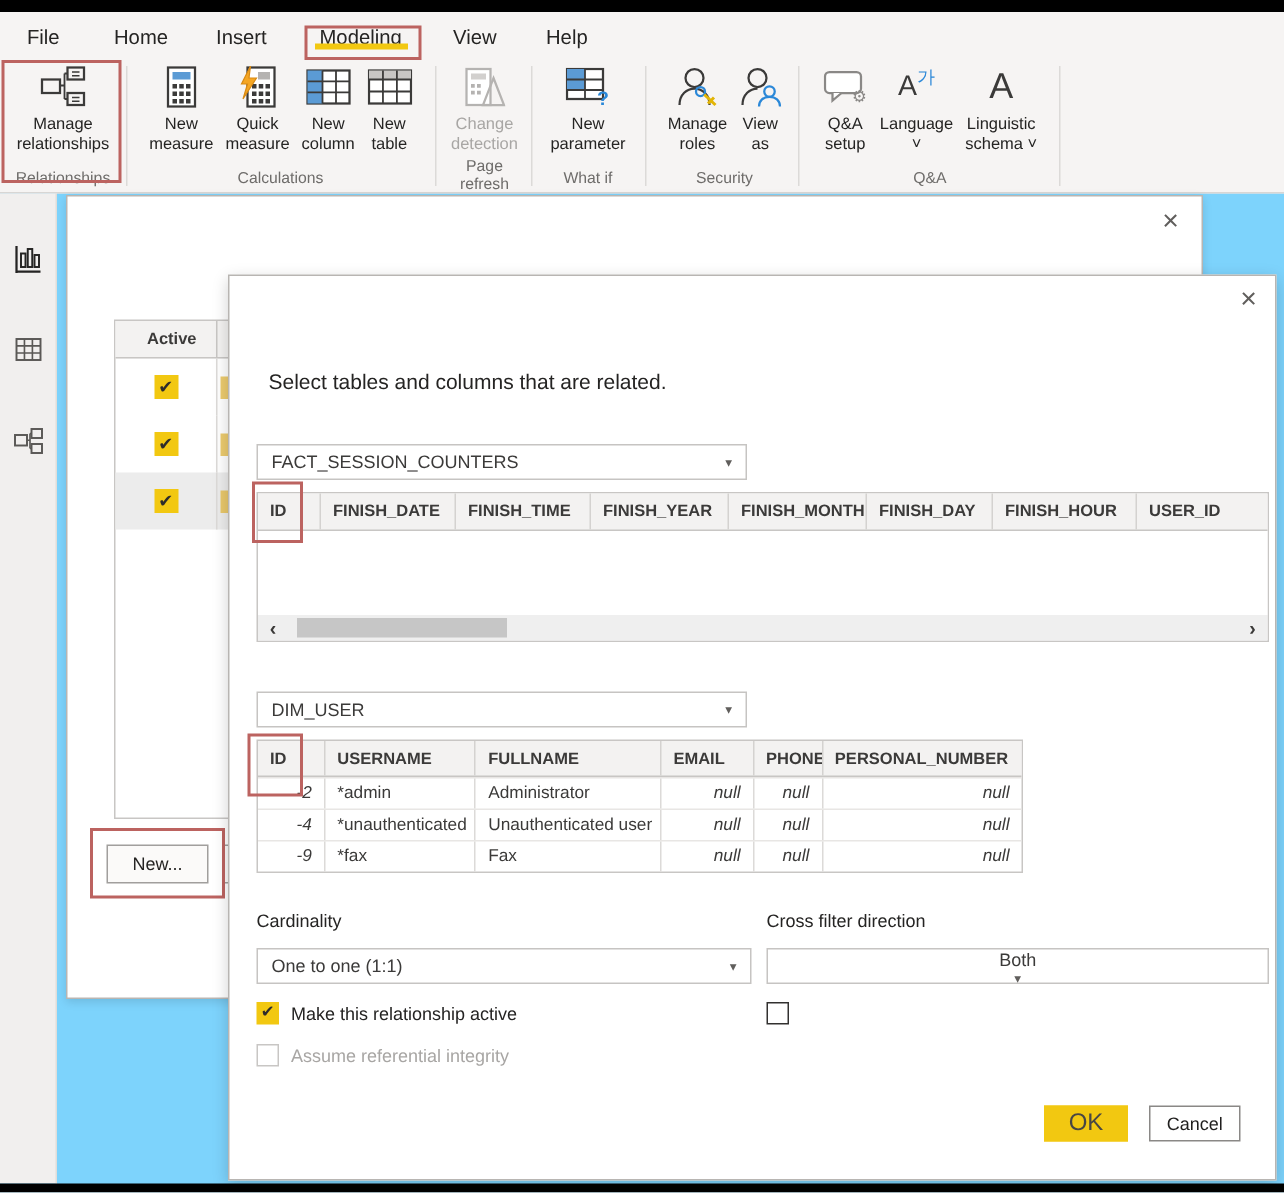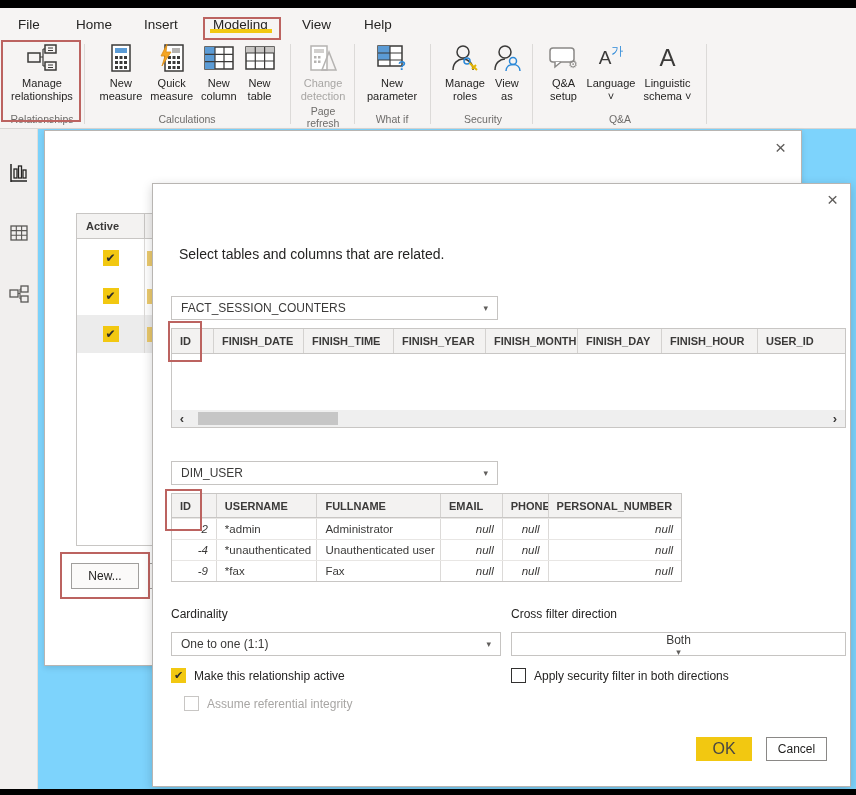--- a/index.html
+++ b/index.html
@@ -35,21 +35,21 @@
   
   .dialog { position:absolute; background:#fff; border:1px solid #b8b5b2; }
   .manage { left:44px; top:130px; width:758px; height:536px; z-index:1; box-shadow:0 2px 6px rgba(0,0,0,.12); }
   .create { left:152px; top:183px; width:699px; height:604px; z-index:2; box-shadow:0 3px 10px rgba(0,0,0,.18); }
   .dlg-title { font-weight:300; font-size:21px; color:#3b3a39; }
   .closex { position:absolute; font-size:19px; color:#605e5c; line-height:16px; cursor:default; }
 
   
   .mtable { position:absolute; left:31px; top:82px; width:520px; height:333px; border:1px solid #c8c6c4; background:#fff; }
   .mhead { height:25px; background:#f3f2f1; border-bottom:1px solid #c8c6c4; display:flex; }
-  .mhead .hc { width:68px; border-right:1px solid #c8c6c4; font-weight:bold; font-size:11px; color:#3b3a39; display:flex; align-items:center; padding-left:9px; }
+  .mhead .hc { width:68px; border-right:1px solid #c8c6c4; font-weight:bold; font-size:11px; color:#3b3a39; display:flex; align-items:center; padding-left:21px; }
   .mrow { height:38px; display:flex; align-items:center; }
   .mrow.alt { background:#ececec; }
   .mrow .cbcell { width:68px; border-right:1px solid #dcdad8; display:flex; justify-content:center; height:100%; align-items:center; }
   .sliver { width:5px; height:15px; background:#e9c255; opacity:.85; margin-left:2px; }
   .cb-on { width:16px; height:16px; background:#F2C811; font-size:12px; line-height:16px; text-align:center; color:#2d2c2b; }
   .btn { border:1px solid #a19f9d; background:#fbfaf9; font-size:12px; color:#252423; display:flex; align-items:center; justify-content:center; }
 
   
   .sub { position:absolute; left:26px; top:62px; font-size:14px; color:#252423; }
   .dd { position:absolute; height:24px; border:1px solid #c6c4c2; background:#fff; display:flex; align-items:center; justify-content:space-between; padding:0 9px; font-size:12px; color:#3b3a39; }
@@ -433,23 +433,22 @@
       <span>Both</span>
       <span class="caret">▾</span>
     </div>
 
     <div class="cbrow" style="left:18px; top:484px;">
       <span class="cb-sq-on">✔</span>
       <span class="cblabel">Make this relationship active</span>
     </div>
     <div class="cbrow" style="left:358px; top:484px;">
       <span class="cb-sq-off"></span>
-      <span class="cblabel">Apply security filter in both directions</span>
-    </div>
-    <div class="cbrow" style="left:18px; top:512px;margin-left:13px;">
+    </div>
+    <div class="cbrow" style="left:18px; top:512px;">
       <span class="cb-sq-dis"></span>
       <span class="cblabel dis">Assume referential integrity</span>
     </div>
 
     <div class="okbtn">OK</div>
     <div class="cancelbtn">Cancel</div>
   </div>
 
   <div class="bottombar"></div>
 </div>

